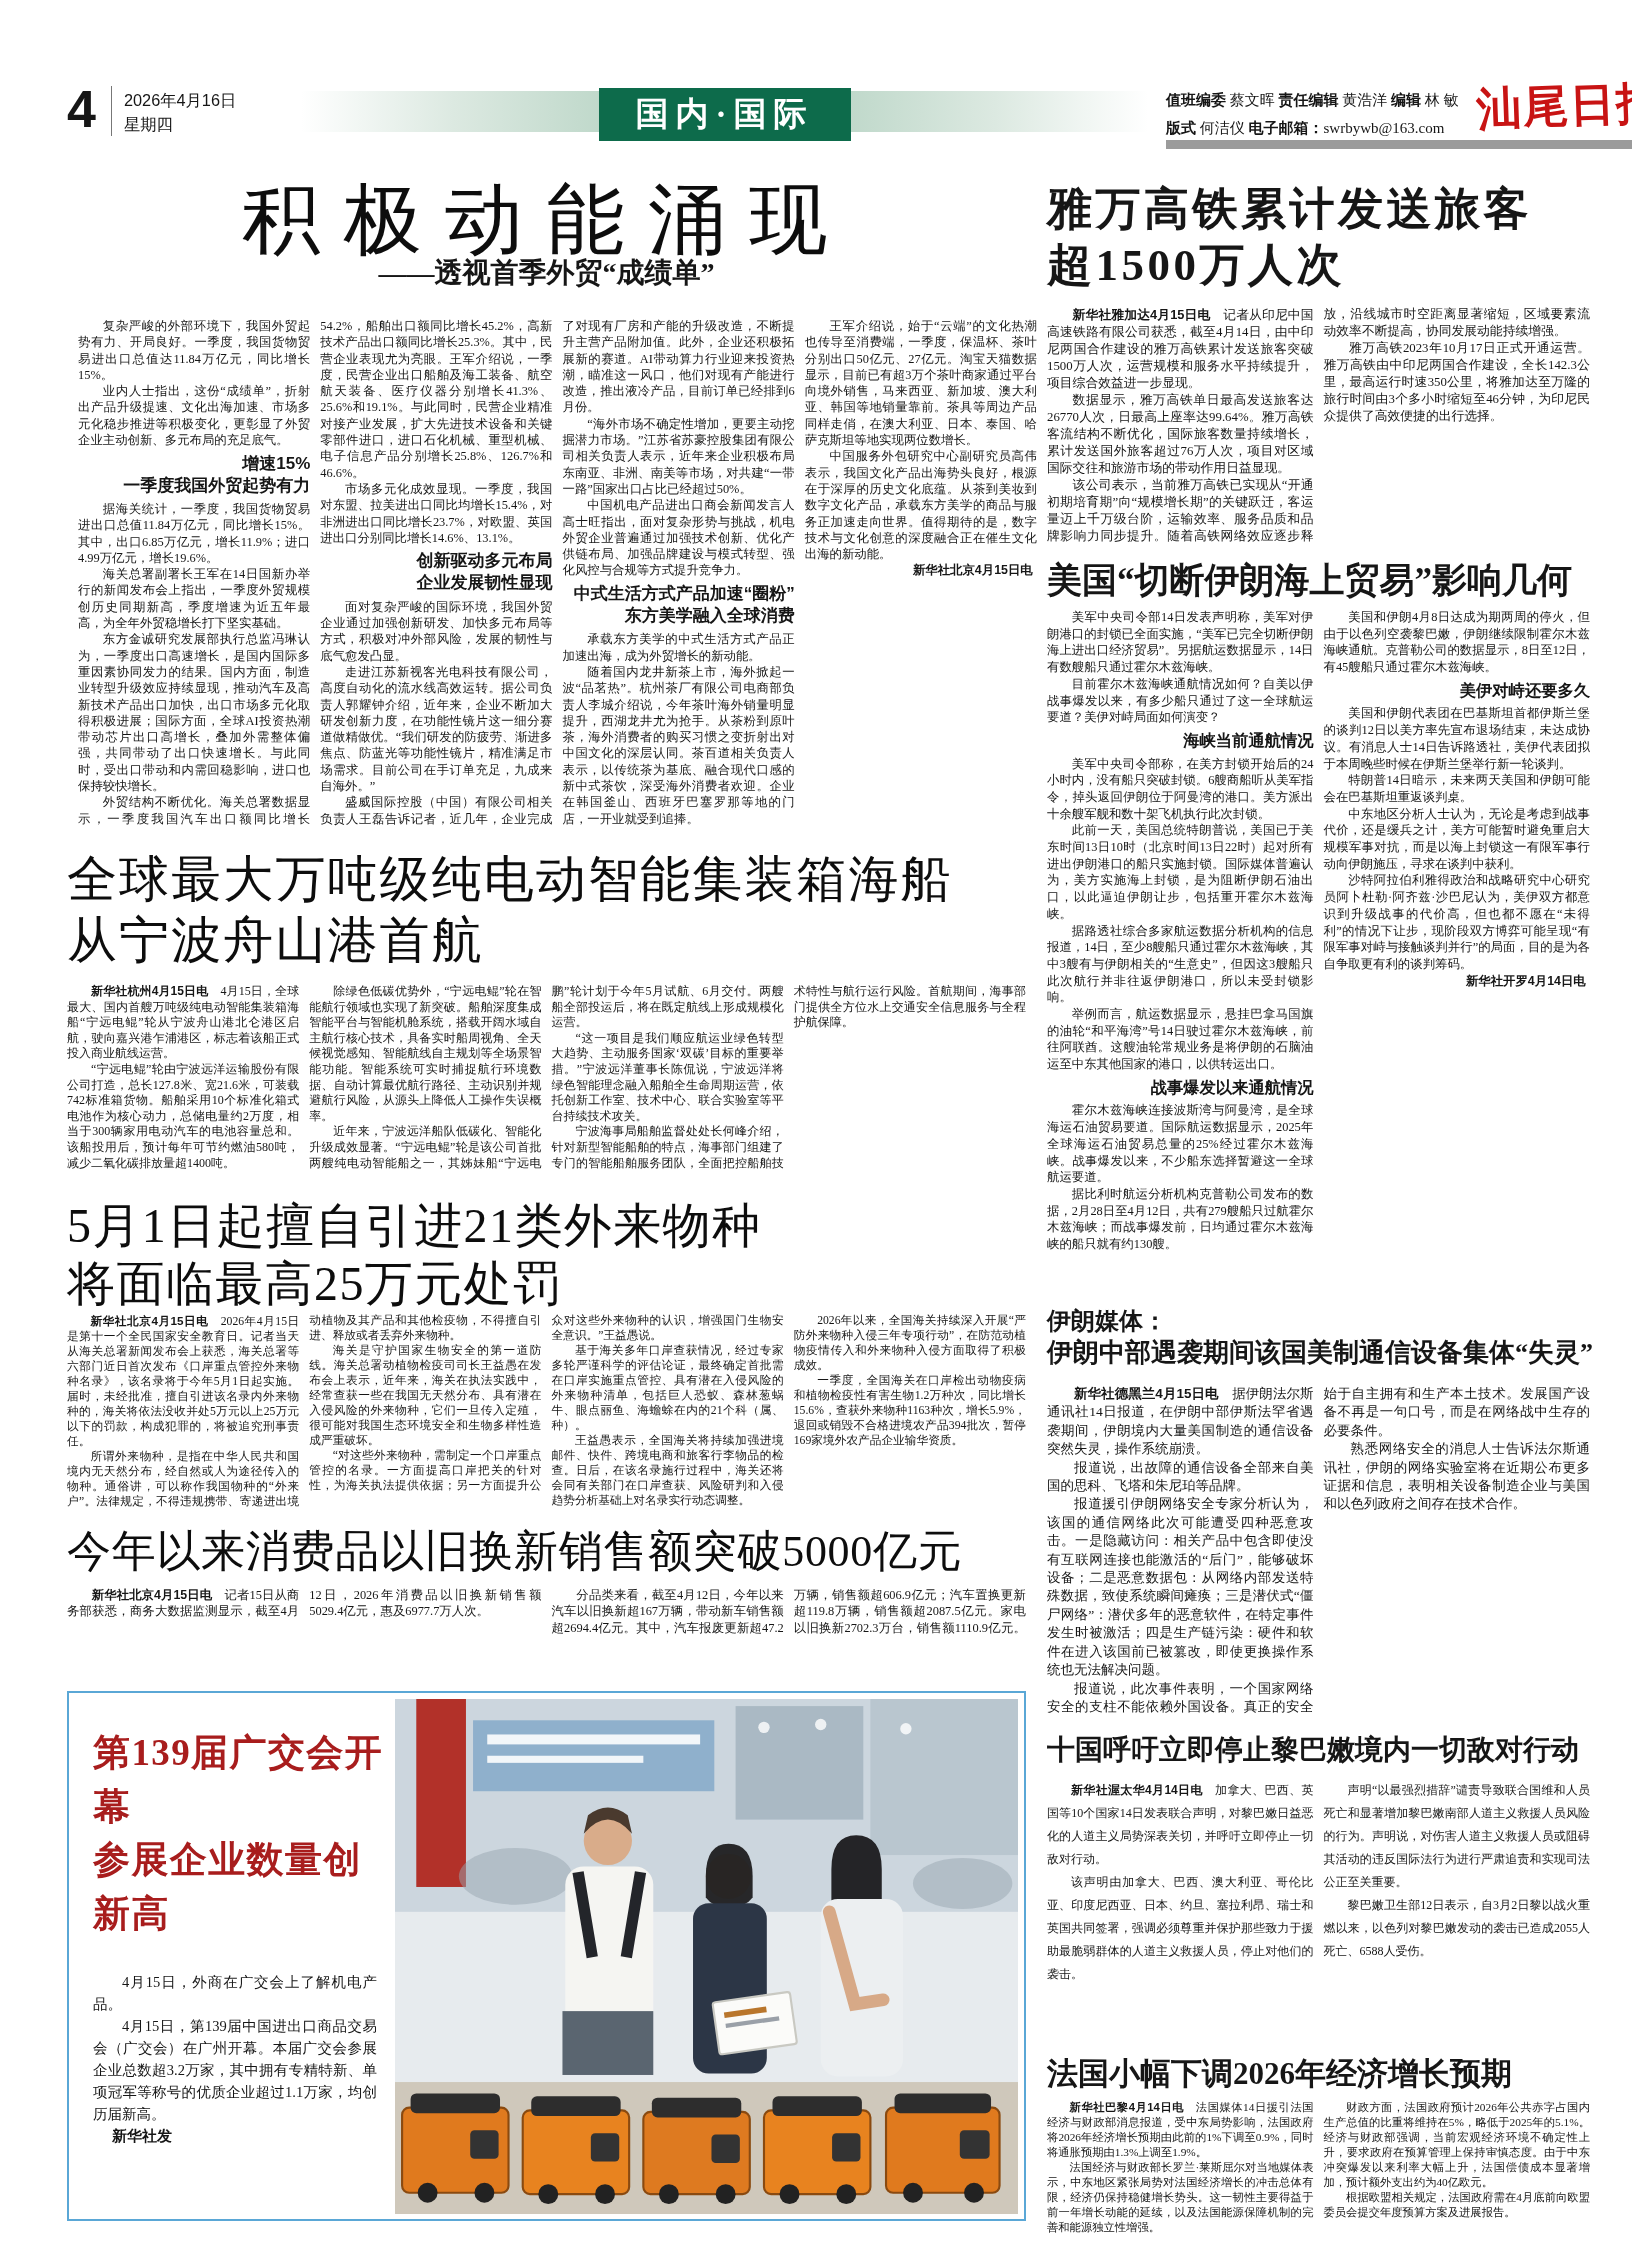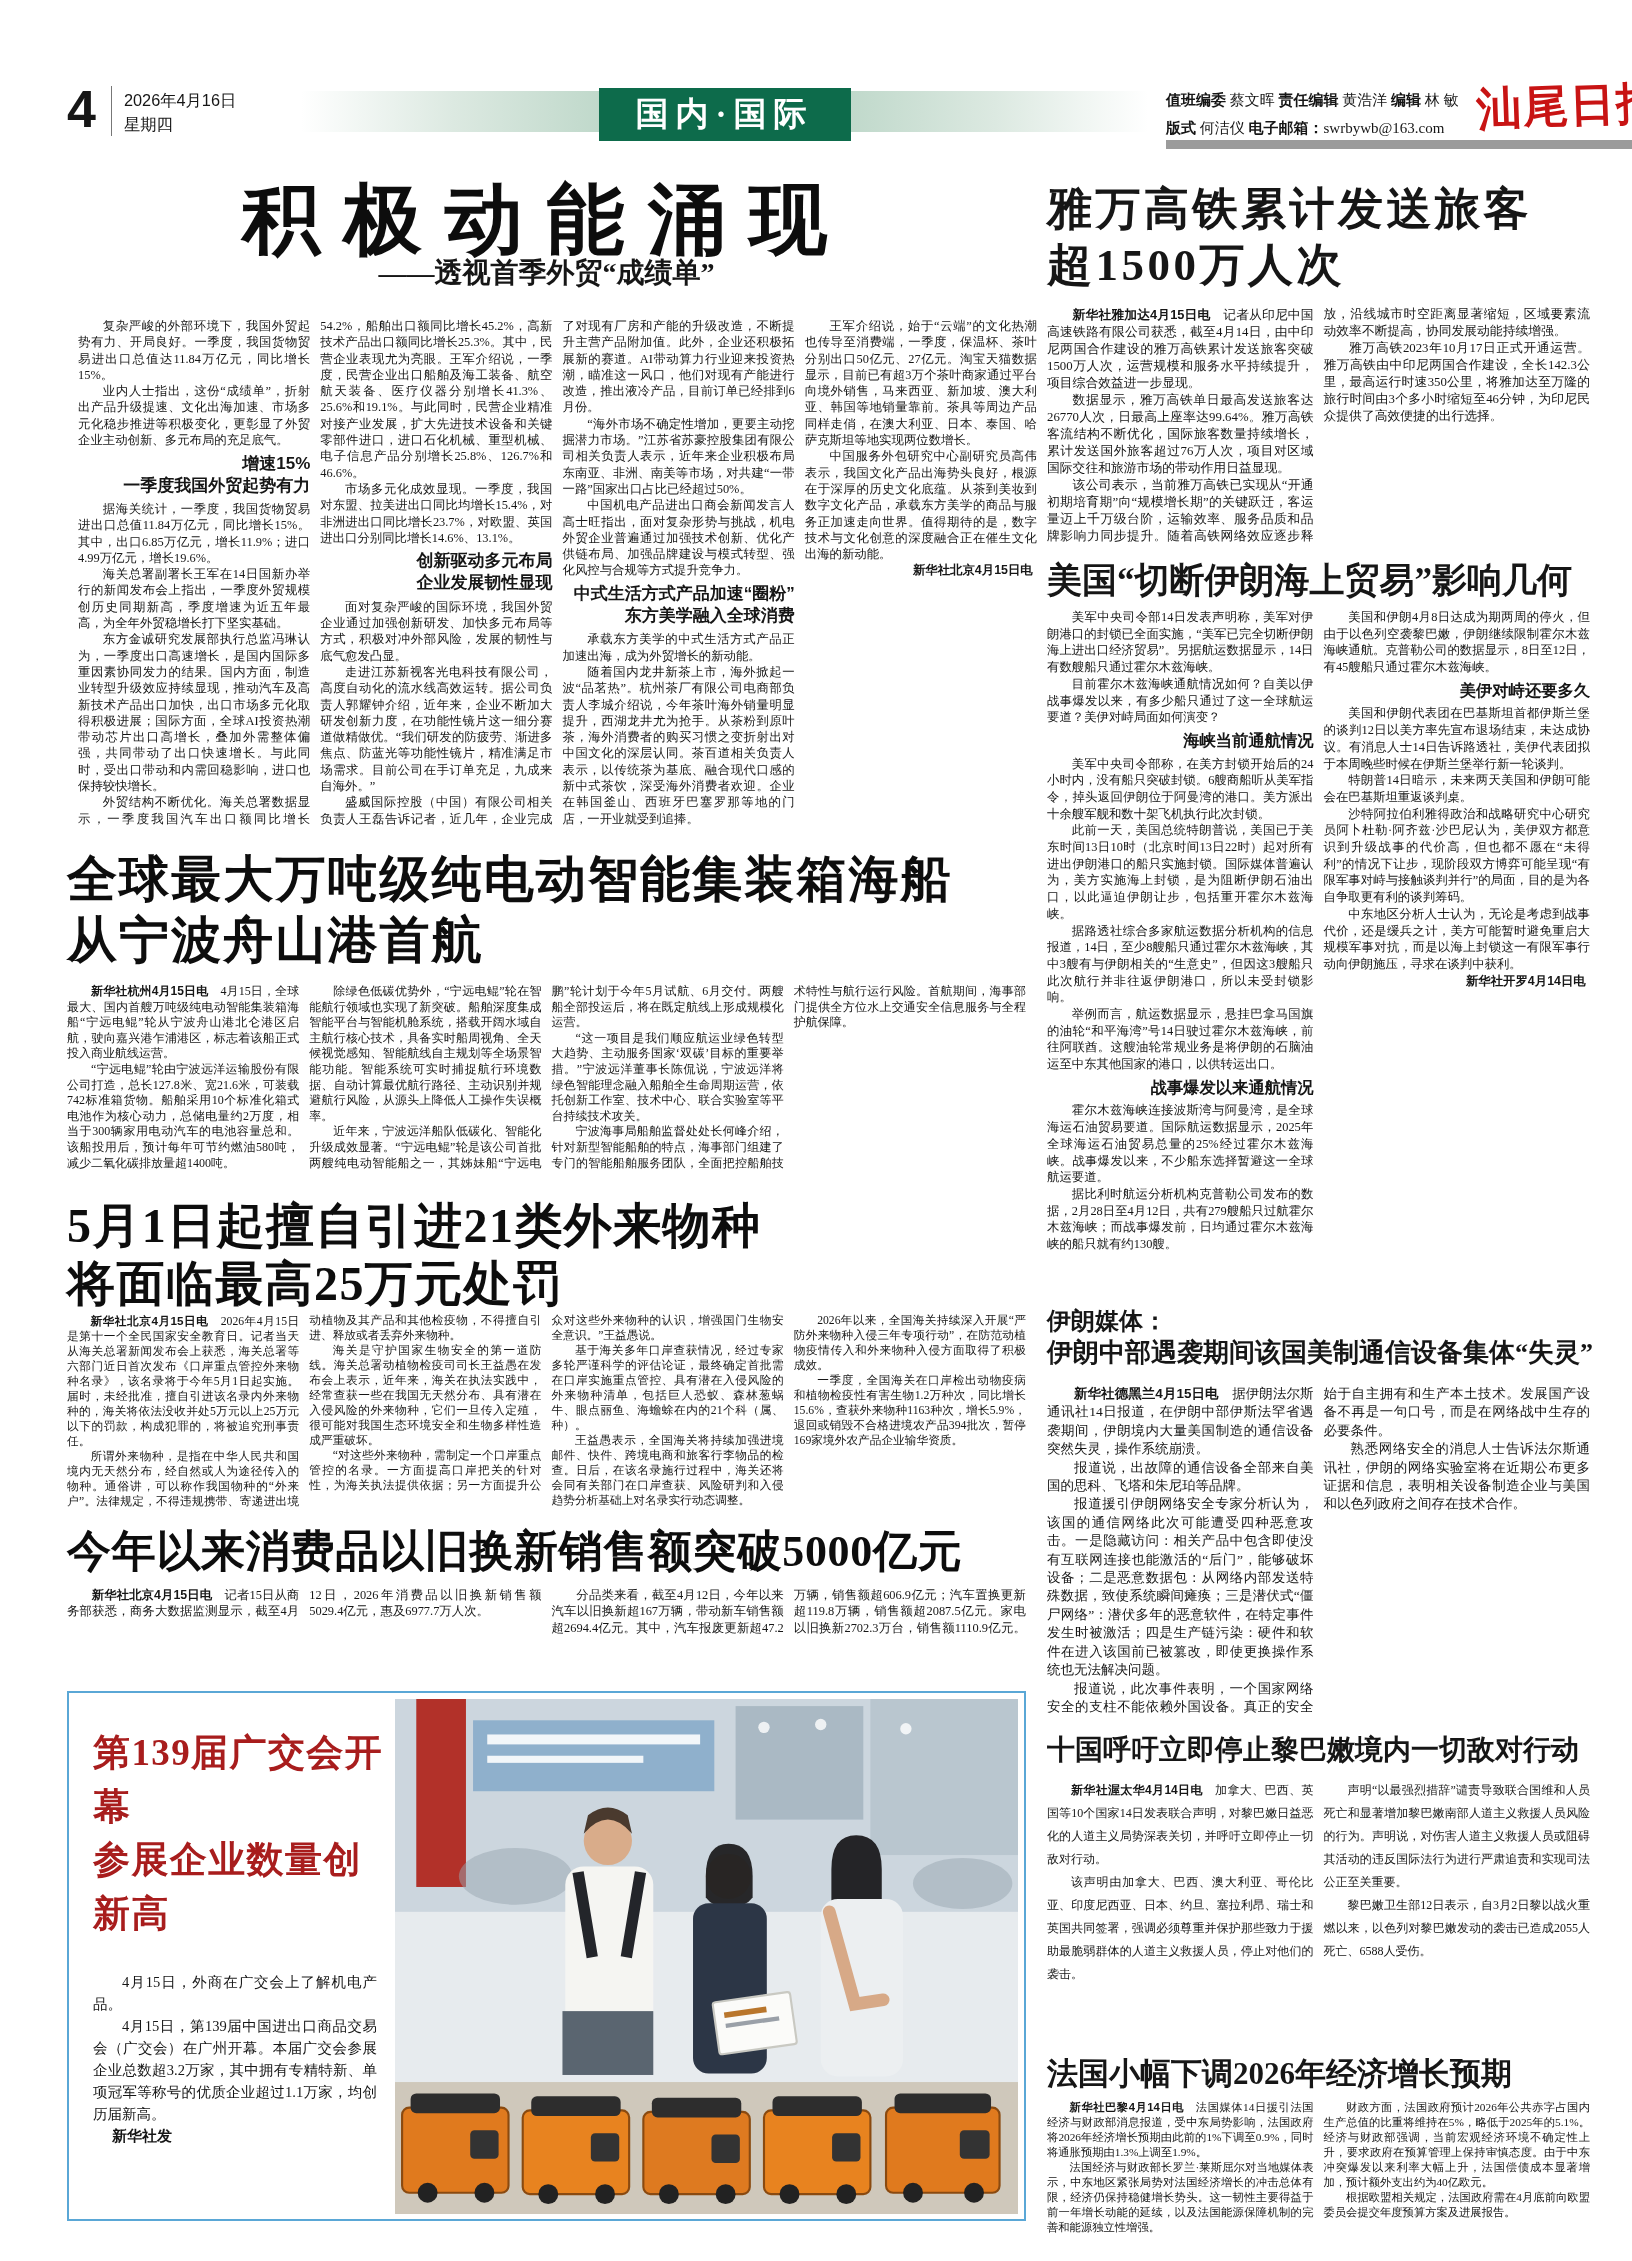--- a/index.html
+++ b/index.html
@@ -20,21 +20,21 @@
   #section-pill{position:absolute;left:50%;top:-2.8px;transform:translateX(-50%);
                 background:#0d6b4b;color:#fff;font-size:33px;font-weight:bold;
                 padding:4.3px 37px;letter-spacing:7px;white-space:nowrap;}
   #staff{position:absolute;left:1099px;top:4.3px;width:305px;font-size:15px;line-height:27px;white-space:nowrap;}
   #staff b{font-family:"Liberation Sans","DejaVu Sans",sans-serif;}
   #logo{position:absolute;left:1410px;top:-5.7px;font-size:45px;font-weight:900;color:#c81414;
         letter-spacing:1.4px;transform:rotate(-2deg);white-space:nowrap;}
   #gray-bar{position:absolute;left:1099px;top:58px;width:491px;height:9.2px;background:#9b9b9b;}
 
   
-  .big-title{font-weight:bold;color:#0d0d0d;}
+  .big-title{font-weight:normal;color:#0d0d0d;}
   #a1-title{left:67px;top:177px;width:959px;text-align:center;font-size:78px;
             letter-spacing:0.30em;line-height:1.1;white-space:nowrap;}
   #a1-sub{left:67px;top:254px;width:959px;text-align:center;font-size:28px;font-weight:bold;}
   #a4-title{left:67px;top:849px;width:959px;font-size:50px;line-height:1.22;letter-spacing:2.1px;}
   #a5-title{left:67px;top:1197px;width:959px;font-size:48px;line-height:1.2;letter-spacing:1.4px;}
   #a6-title{left:67px;top:1522px;width:959px;font-size:44px;letter-spacing:0.7px;white-space:nowrap;}
 
   
   .body-cols{column-gap:10px;text-align:justify;overflow:hidden;column-fill:auto;}
   .body-cols p{margin:0;}
@@ -284,22 +284,22 @@
       <p class="para">此前一天，美国总统特朗普说，美国已于美东时间13日10时（北京时间13日22时）起对所有进出伊朗港口的船只实施封锁。国际媒体普遍认为，美方实施海上封锁，是为阻断伊朗石油出口，以此逼迫伊朗让步，包括重开霍尔木兹海峡。</p>
       <p class="para">据路透社综合多家航运数据分析机构的信息报道，14日，至少8艘船只通过霍尔木兹海峡，其中3艘有与伊朗相关的“生意史”，但因这3艘船只此次航行并非往返伊朗港口，所以未受封锁影响。</p>
       <p class="para">举例而言，航运数据显示，悬挂巴拿马国旗的油轮“和平海湾”号14日驶过霍尔木兹海峡，前往阿联酋。这艘油轮常规业务是将伊朗的石脑油运至中东其他国家的港口，以供转运出口。</p>
       <p class="subhead">战事爆发以来通航情况</p>
       <p class="para">霍尔木兹海峡连接波斯湾与阿曼湾，是全球海运石油贸易要道。国际航运数据显示，2025年全球海运石油贸易总量的25%经过霍尔木兹海峡。战事爆发以来，不少船东选择暂避这一全球航运要道。</p>
       <p class="para">据比利时航运分析机构克普勒公司发布的数据，2月28日至4月12日，共有279艘船只过航霍尔木兹海峡；而战事爆发前，日均通过霍尔木兹海峡的船只就有约130艘。</p>
       <p class="para">美国和伊朗4月8日达成为期两周的停火，但由于以色列空袭黎巴嫩，伊朗继续限制霍尔木兹海峡通航。克普勒公司的数据显示，8日至12日，有45艘船只通过霍尔木兹海峡。</p>
       <p class="subhead">美伊对峙还要多久</p>
       <p class="para">美国和伊朗代表团在巴基斯坦首都伊斯兰堡的谈判12日以美方率先宣布退场结束，未达成协议。有消息人士14日告诉路透社，美伊代表团拟于本周晚些时候在伊斯兰堡举行新一轮谈判。</p>
       <p class="para">特朗普14日暗示，未来两天美国和伊朗可能会在巴基斯坦重返谈判桌。</p>
+      <p class="para">中东地区分析人士认为，无论是考虑到战事代价，还是缓兵之计，美方可能暂时避免重启大规模军事对抗，而是以海上封锁这一有限军事行动向伊朗施压，寻求在谈判中获利。</p>
       <p class="para">沙特阿拉伯利雅得政治和战略研究中心研究员阿卜杜勒·阿齐兹·沙巴尼认为，美伊双方都意识到升级战事的代价高，但也都不愿在“未得利”的情况下让步，现阶段双方博弈可能呈现“有限军事对峙与接触谈判并行”的局面，目的是为各自争取更有利的谈判筹码。</p>
-      <p class="para">中东地区分析人士认为，无论是考虑到战事代价，还是缓兵之计，美方可能暂时避免重启大规模军事对抗，而是以海上封锁这一有限军事行动向伊朗施压，寻求在谈判中获利。</p>
       <p class="signoff">新华社开罗4月14日电</p>
     </div>
 
   <div id="a7-kicker" class="sans">伊朗媒体：</div>
   <div id="a7-title">伊朗中部遇袭期间该国美制通信设备集体“失灵”</div>
   <div class="body-cols" id="a7-body">
       <p class="para"><b class="lead">新华社德黑兰4月15日电</b>　据伊朗法尔斯通讯社14日报道，在伊朗中部伊斯法罕省遇袭期间，伊朗境内大量美国制造的通信设备突然失灵，操作系统崩溃。</p>
       <p class="para">报道说，出故障的通信设备全部来自美国的思科、飞塔和朱尼珀等品牌。</p>
       <p class="para">报道援引伊朗网络安全专家分析认为，该国的通信网络此次可能遭受四种恶意攻击。一是隐藏访问：相关产品中包含即使没有互联网连接也能激活的“后门”，能够破坏设备；二是恶意数据包：从网络内部发送特殊数据，致使系统瞬间瘫痪；三是潜伏式“僵尸网络”：潜伏多年的恶意软件，在特定事件发生时被激活；四是生产链污染：硬件和软件在进入该国前已被篡改，即使更换操作系统也无法解决问题。</p>
       <p class="para">报道说，此次事件表明，一个国家网络安全的支柱不能依赖外国设备。真正的安全始于自主拥有和生产本土技术。发展国产设备不再是一句口号，而是在网络战中生存的必要条件。</p>

